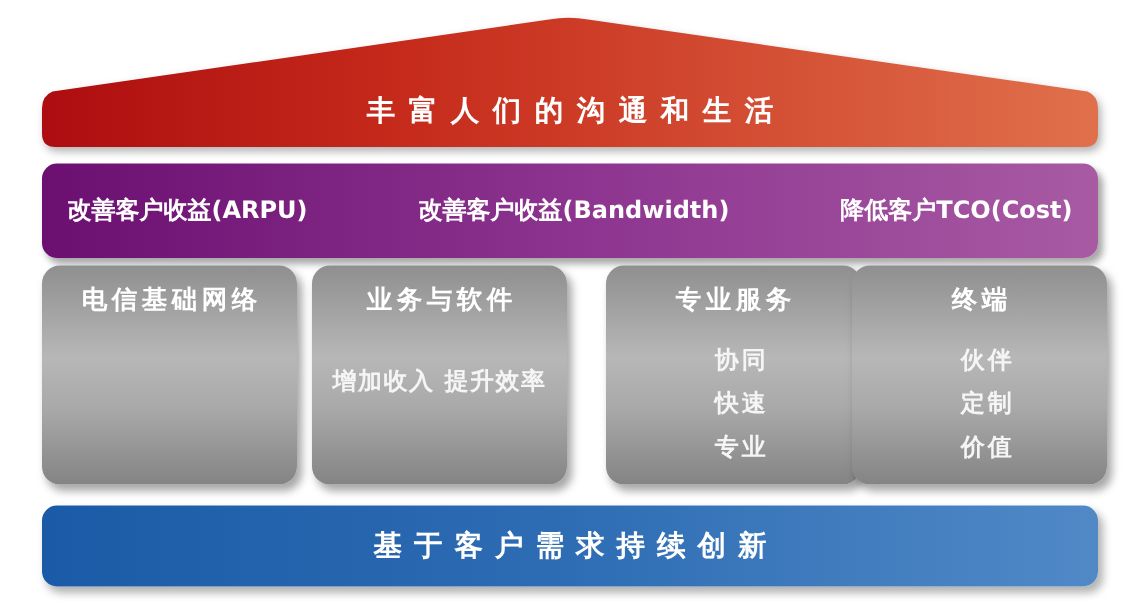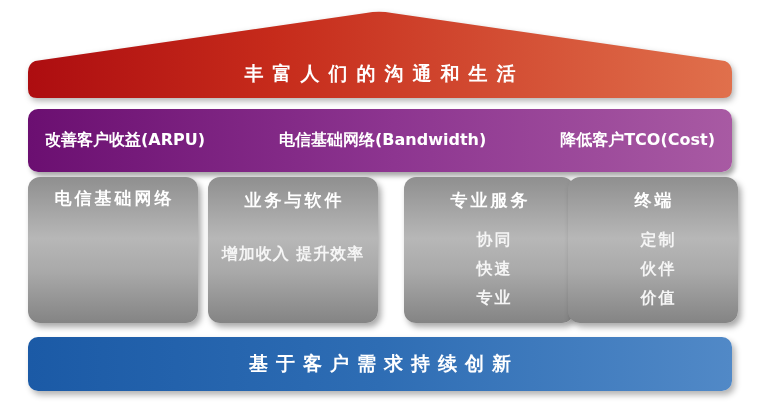--- a/index.html
+++ b/index.html
@@ -46,21 +46,21 @@
   .pillar {
     position: absolute; top: 177px;
     width: 170px; height: 146px;
     border-radius: 12px;
     background: linear-gradient(180deg, #8f8f8f 0%, #b7b7b7 42%, #a9a9a9 65%, #848484 100%);
     box-shadow: 3px 4px 6px rgba(0,0,0,0.35);
     color: #ffffff;
     text-align: center;
     overflow: hidden;
   }
-  .pillar-1 { left: 28px; font-family: Liberation Mono, monospace; }
+  .pillar-1 { left: 28px; }
   .pillar-2 { left: 208px; }
   .pillar-3 { left: 404px; }
   .pillar-4 { left: 568px; }
   .pillar-title {
     margin-top: 12px;
     line-height: 22px;
     font-size: 17px; font-weight: bold;
     letter-spacing: 3px; text-indent: 3px;
     white-space: nowrap;
   }
@@ -99,21 +99,21 @@
         <stop offset="0.35" stop-color="#c62b1b"></stop>
         <stop offset="1" stop-color="#e0704c"></stop>
       </linearGradient>
     </defs>
     <path d="M 37 98 L 723 98 Q 732 98 732 89 L 732 72 Q 732 64 725 61 L 392 13 Q 379 10.5 366 13 L 35 61 Q 28 64 28 72 L 28 89 Q 28 98 37 98 Z" fill="url(#roofGrad)"></path>
   </svg>
   <div class="roof-label">丰富人们的沟通和生活</div>
 
   <div class="goals-bar">
     <span class="goal-item">改善客户收益(ARPU)</span>
-    <span class="goal-item">电信基础网络(Bandwidth)</span>
+    <span class="goal-item">改善客户收益(Bandwidth)</span>
     <span class="goal-item">降低客户TCO(Cost)</span>
   </div>
 
   <div class="pillar pillar-1 two-items">
     <div class="pillar-title">电信基础网络</div>
   </div>
 
   <div class="pillar pillar-2 two-items">
     <div class="pillar-title">业务与软件</div>
     <div class="pillar-items">
@@ -126,22 +126,22 @@
     <div class="pillar-items">
       <div class="pillar-item">协同</div>
       <div class="pillar-item">快速</div>
       <div class="pillar-item">专业</div>
     </div>
   </div>
 
   <div class="pillar pillar-4 three-items">
     <div class="pillar-title">终端</div>
     <div class="pillar-items">
+      <div class="pillar-item">伙伴</div>
       <div class="pillar-item">定制</div>
-      <div class="pillar-item">伙伴</div>
       <div class="pillar-item">价值</div>
     </div>
   </div>
 
   <div class="foundation-bar">
     <span class="foundation-label">基于客户需求持续创新</span>
   </div>
 
 </div>
 

